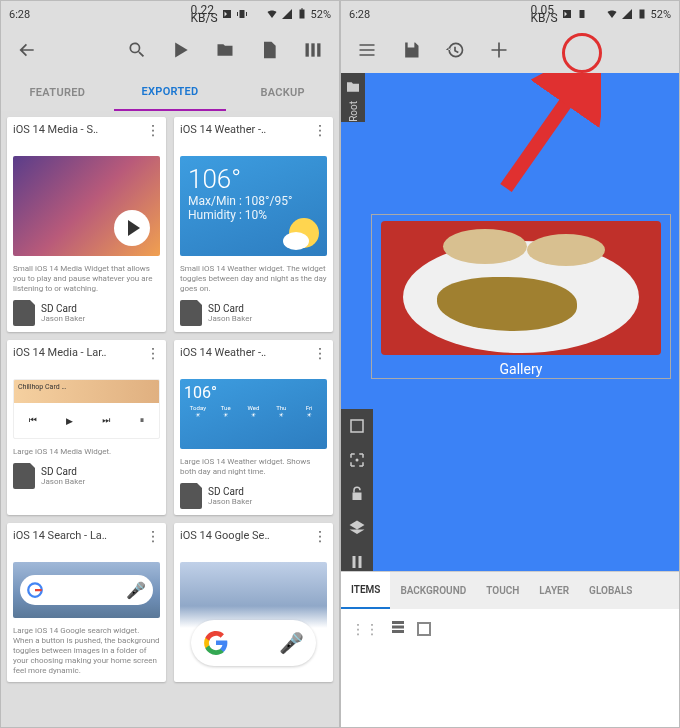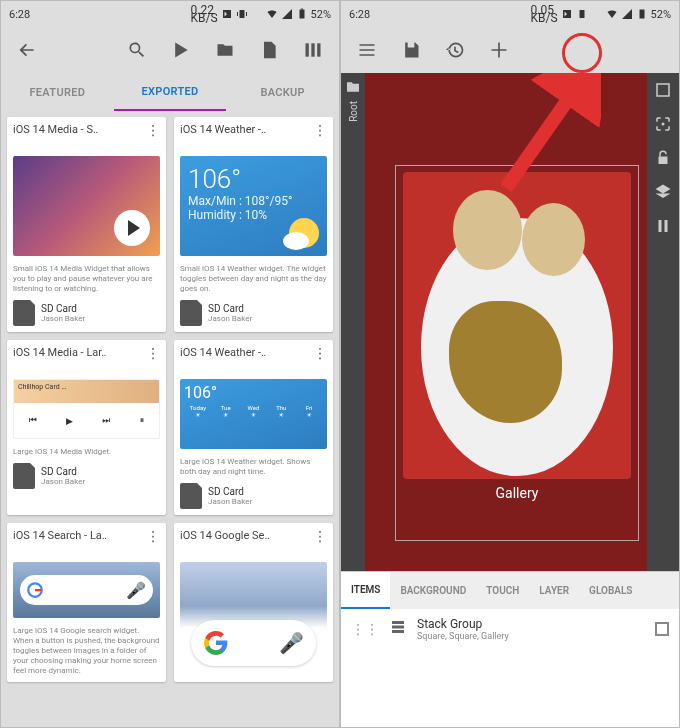--- a/index.html
+++ b/index.html
@@ -52,21 +52,21 @@
   .thumb-weather2 .big2 { font-size: 16px; font-weight: 400; }
   .wrow { display: flex; justify-content: space-between; margin-top: 2px; }
   .wcell { text-align: center; font-size: 6px; flex: 1; }
   .thumb-search { background: linear-gradient(#a0b8d8,#7090b8 60%,#5a7898); display: flex; align-items: center; justify-content: center; }
   .searchpill { background: #fff; border-radius: 20px; height: 30px; width: 90%; display: flex; align-items: center; padding: 0 6px; gap: 6px; }
   .g-logo { width: 18px; height: 18px; }
   .thumb-google2 { background: linear-gradient(#c0d0e8 0%,#90a8c8 40%,#fff 60%); display: flex; align-items: flex-end; justify-content: center; padding-bottom: 6px; }
   .bigpill { background: #fff; border-radius: 28px; height: 46px; width: 85%; display: flex; align-items: center; justify-content: space-between; padding: 0 12px; box-shadow: 0 1px 3px rgba(0,0,0,.2); }
 
   
-  .editor-body { position: absolute; top: 72px; bottom: 156px; left: 0; right: 0; background: #7f1d1d; display: flex; }
+  .editor-body { position: absolute; top: 72px; bottom: 156px; left: 0; right: 0; background: #3b82f6; display: flex; flex-direction: column; }
   .vtab { width: 24px; background: #444; color: #ccc; display: flex; flex-direction: column; align-items: center; padding-top: 6px; }
   .vtab svg { width: 16px; height: 16px; fill: #ccc; }
   .vtab .vlabel { writing-mode: vertical-rl; transform: rotate(180deg); font-size: 10px; margin-top: 6px; }
   .canvas { flex: 1; position: relative; }
   .side-tools { width: 32px; background: #444; display: flex; flex-direction: column; align-items: center; padding-top: 8px; gap: 16px; }
   .side-tools svg { width: 18px; height: 18px; fill: #ccc; }
   .widget-frame { position: absolute; left: 30px; right: 8px; top: 92px; bottom: 30px; border: 1px solid #aaa; display: flex; flex-direction: column; align-items: center; }
   .food { width: 94%; height: 82%; margin-top: 6px; background: #c0302a; border-radius: 4px; position: relative; overflow: hidden; }
   .plate { position: absolute; left: 8%; top: 15%; width: 84%; height: 84%; background: #f0f0f0; border-radius: 50%; }
   .bun { position: absolute; background: #d8c090; border-radius: 50%; }
@@ -400,21 +400,17 @@
       <div class="btab">LAYER</div>
       <div class="btab">GLOBALS</div>
     </div>
     <div class="layer-row">
       <span class="drag">⋮⋮</span>
       <span class="layer-ic"><svg viewBox="0 0 24 24">
             <rect x="4" y="4" width="16" height="4"></rect>
             <rect x="4" y="10" width="16" height="4"></rect>
             <rect x="4" y="16" width="16" height="4"></rect>
           </svg></span>
-      <div class="layer-txt">
-        <div class="l1">Stack Group</div>
-        <div class="l2">Square, Square, Gallery</div>
-      </div>
       <div class="chk"></div>
     </div>
     <div class="bottom-fill"></div>
   </div>
 </div>
 
 </body></html>

